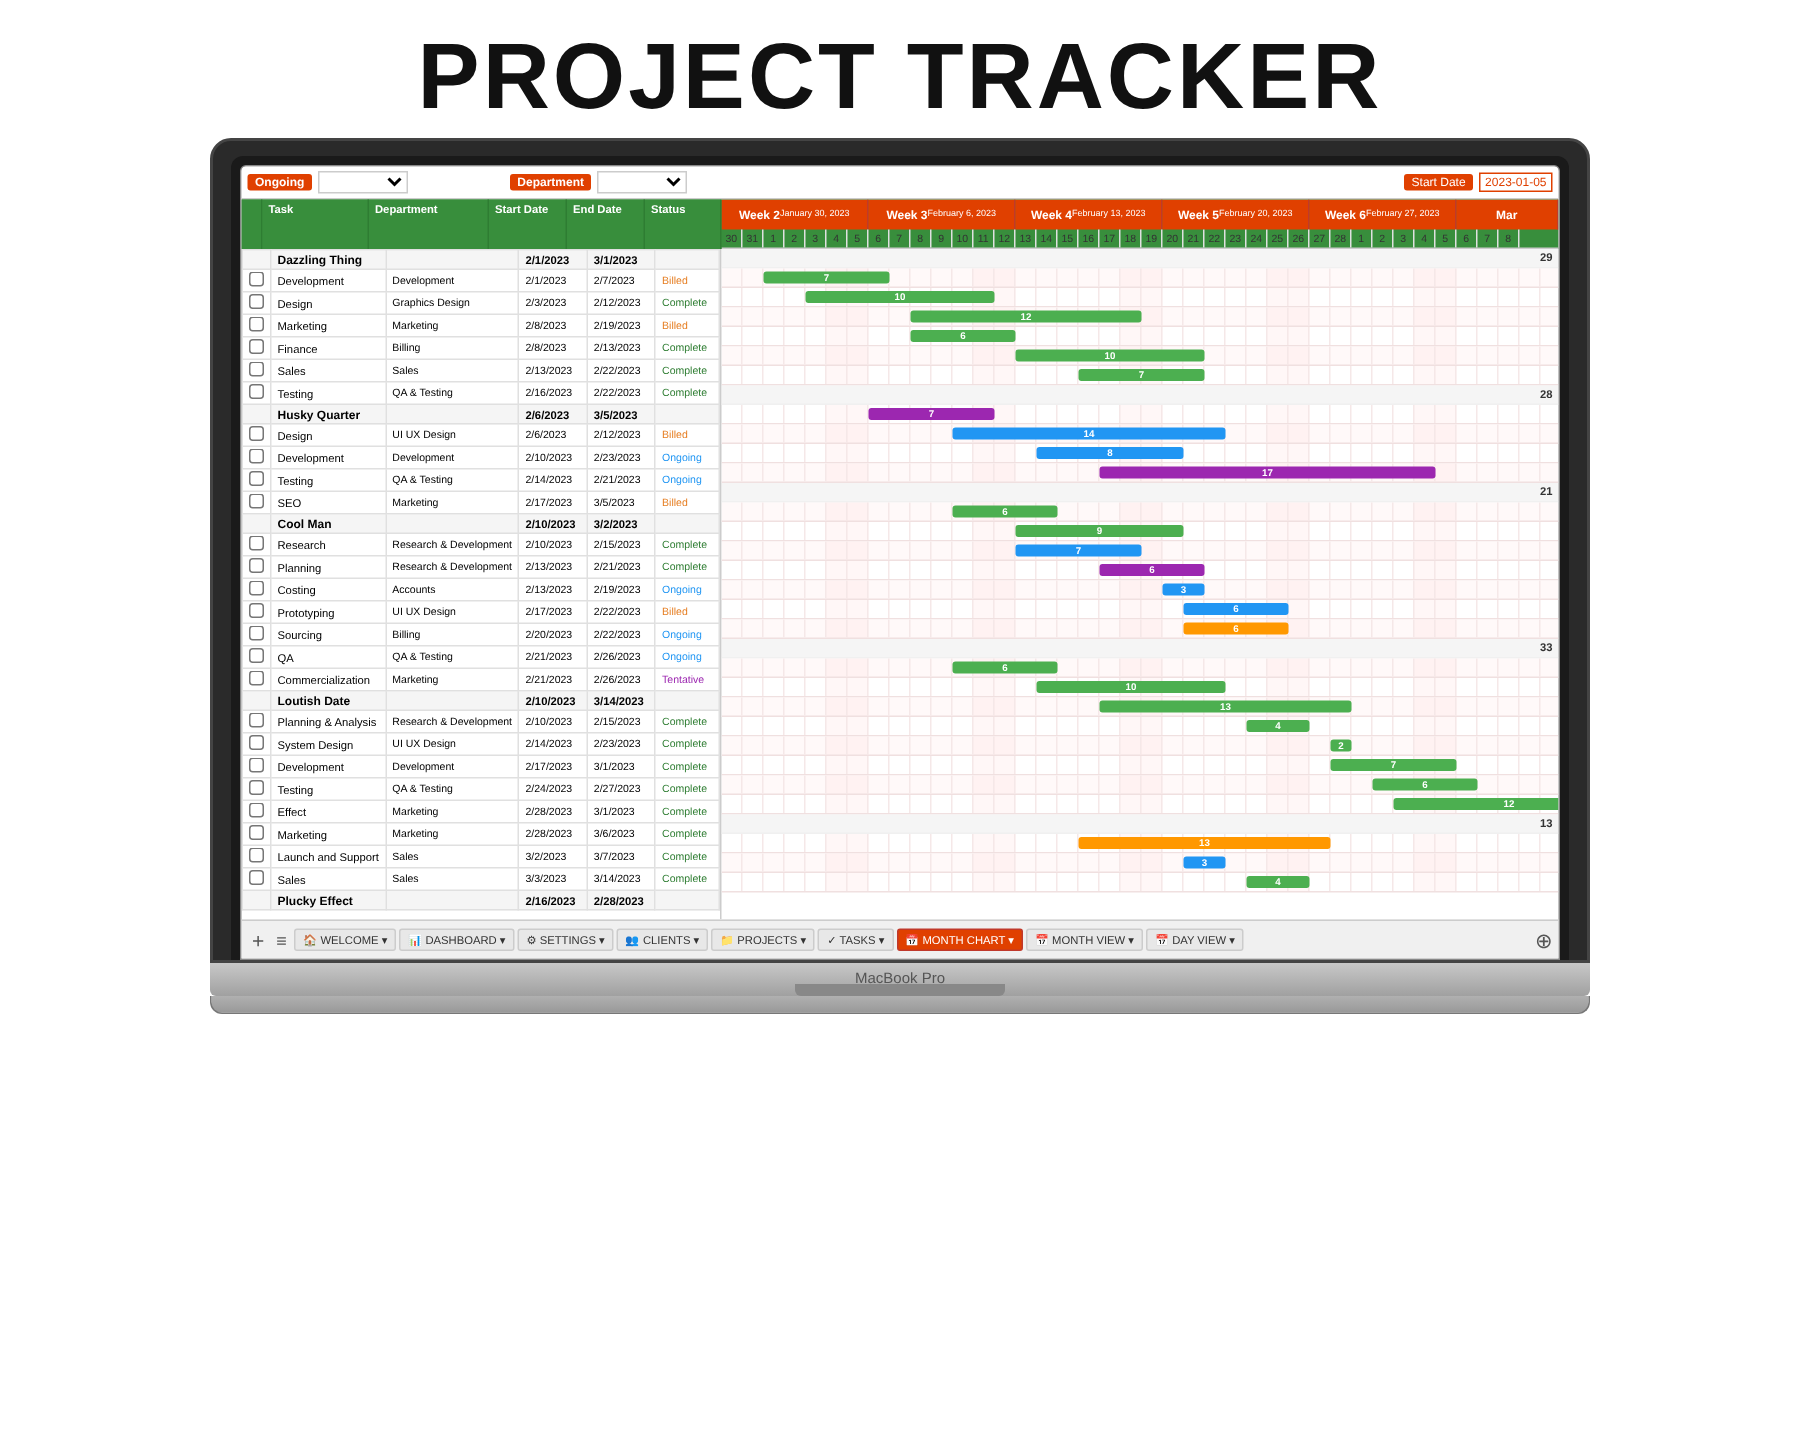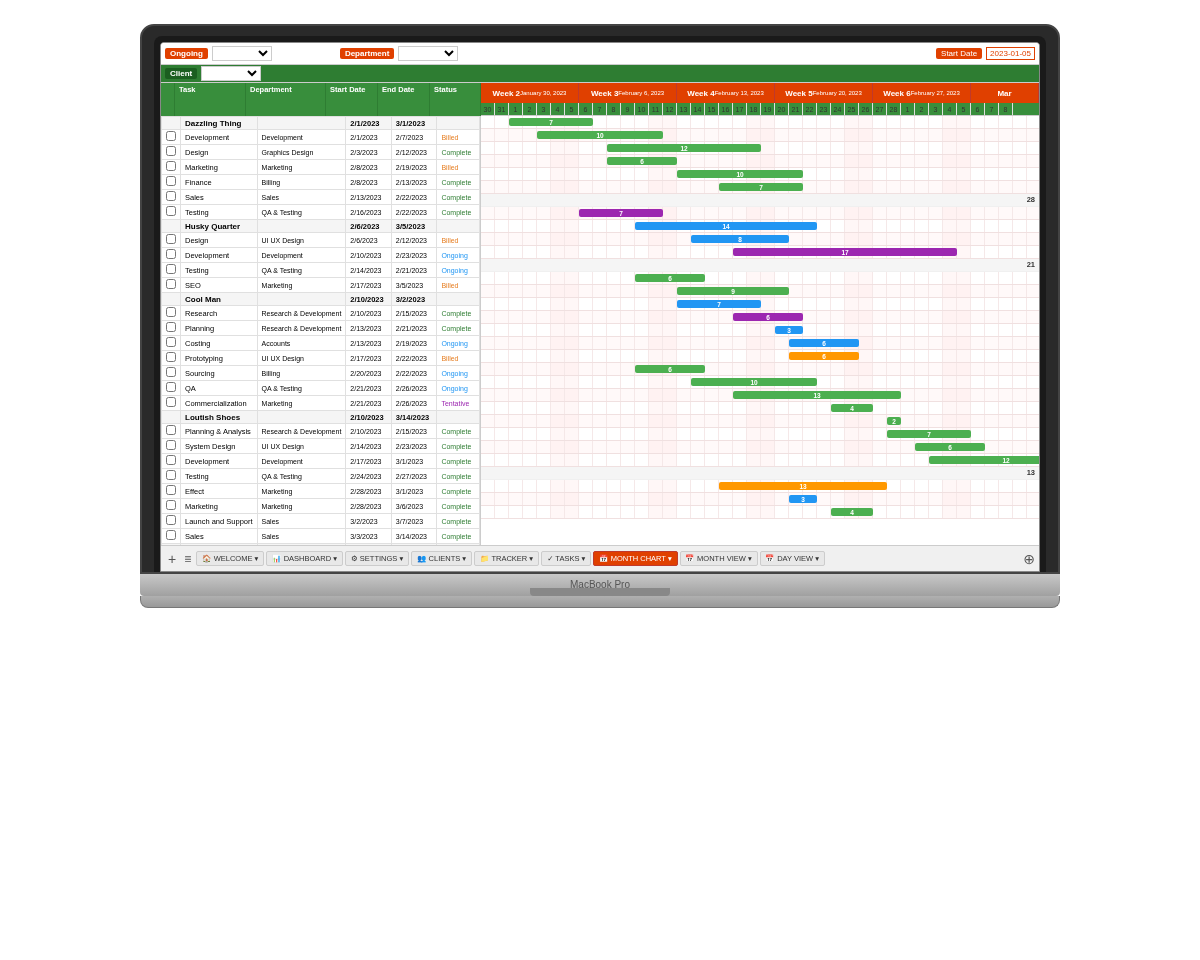--- a/index.html
+++ b/index.html
@@ -271,20 +271,21 @@
       font-size: 12px;
       color: #555;
       cursor: pointer;
       padding: 0 3px;
     }
   </style>
 </head>
 <body>
 
 <div class="page-title-area">
+  <h1>PROJECT TRACKER</h1>
 </div>
 
 <div class="laptop-frame">
   <div class="laptop-screen-outer">
     <div class="laptop-screen-bezel">
       <div class="laptop-screen">
 
         <div class="spreadsheet">
 
           <div class="filter-row">
@@ -295,26 +296,20 @@
             <span style="width:60px;"></span>
             <span class="filter-label">Department</span>
             <select class="filter-select">
               <option></option>
             </select>
             <span style="flex:1;"></span>
             <span class="filter-date">Start Date</span>
             <span class="filter-date-val">2023-01-05</span>
           </div>
 
-          <div class="filter-row" style="background:#2e7d32; height:18px;">
-            <span class="filter-label" style="background:#1b5e20; font-size:8px;">Client</span>
-            <select class="filter-select" style="font-size:8px; max-width:100px;">
-              <option></option>
-            </select>
-          </div>
 
           <div style="display:flex; background:#388e3c;">
 
             <div style="flex:0 0 320px; display:flex; border-right:1px solid #2e7d32;">
               <div style="width:14px; background:#388e3c; color:#fff; font-size:7px; padding:2px; border-right:1px solid #2e7d32;"></div>
               <div style="flex:1; background:#388e3c; color:#fff; font-size:7.5px; font-weight:bold; padding:2px 4px; border-right:1px solid #2e7d32;">Task</div>
               <div style="width:80px; background:#388e3c; color:#fff; font-size:7.5px; font-weight:bold; padding:2px 4px; border-right:1px solid #2e7d32;">Department</div>
               <div style="width:52px; background:#388e3c; color:#fff; font-size:7.5px; font-weight:bold; padding:2px 4px; border-right:1px solid #2e7d32;">Start Date</div>
               <div style="width:52px; background:#388e3c; color:#fff; font-size:7.5px; font-weight:bold; padding:2px 4px; border-right:1px solid #2e7d32;">End Date</div>
               <div style="width:50px; background:#388e3c; color:#fff; font-size:7.5px; font-weight:bold; padding:2px 4px;">Status</div>
@@ -533,21 +528,21 @@
                     <tr>
       <td style="width:14px;"><input type="checkbox" style="width: 10px; height: 10px;"></td>
       <td style="font-size:7.5px;">Commercialization</td>
       <td style="width:80px; font-size:7px;">Marketing</td>
       <td style="width:52px; font-size:7px;">2/21/2023</td>
       <td style="width:52px; font-size:7px;">2/26/2023</td>
       <td style="width:50px; font-size:7px;" class="status-tentative">Tentative</td>
     </tr>
                     <tr class="client-row">
     <td style="width:14px; background:#f5f5f5;"></td>
-    <td style="background:#f5f5f5; font-weight:bold; font-size:8px;">Loutish Shoes</td>
+    <td style="background:#f5f5f5; font-weight:bold; font-size:8px;">Loutish Date</td>
     <td style="background:#f5f5f5;"></td>
     <td style="background:#f5f5f5; font-size:7.5px;">2/10/2023</td>
     <td style="background:#f5f5f5; font-size:7.5px;">3/14/2023</td>
     <td style="background:#f5f5f5;"></td>
   </tr>
                     <tr>
       <td style="width:14px;"><input type="checkbox" style="width: 10px; height: 10px;"></td>
       <td style="font-size:7.5px;">Planning &amp; Analysis</td>
       <td style="width:80px; font-size:7px;">Research &amp; Development</td>
       <td style="width:52px; font-size:7px;">2/10/2023</td>
@@ -617,20 +612,23 @@
     <td style="background:#f5f5f5; font-size:7.5px;">2/16/2023</td>
     <td style="background:#f5f5f5; font-size:7.5px;">2/28/2023</td>
     <td style="background:#f5f5f5;"></td>
   </tr>
                   </tbody>
               </table>
             </div>
 
             <div class="gantt-chart">
               <div id="gantt-rows-container" style="height:100%; overflow:hidden;">
+                  <div class="gantt-row client-row-gantt" style="background: rgb(245, 245, 245); height: 13px; position: relative;">
+                    <span style="position: absolute; right: 4px; top: 1px; font-size: 7.5px; font-weight: bold; color: rgb(51, 51, 51);">29</span>
+                  </div>
                   <div class="gantt-row" style="position: relative; height: 13px; border-bottom: 1px solid rgb(240, 224, 224);">
                     <div style="position: absolute; left: 0px; top: 0px; width: 14px; height: 100%; border-right: 1px solid rgb(245, 232, 232);"></div>
                     <div style="position: absolute; left: 14px; top: 0px; width: 14px; height: 100%; border-right: 1px solid rgb(245, 232, 232);"></div>
                     <div style="position: absolute; left: 28px; top: 0px; width: 14px; height: 100%; border-right: 1px solid rgb(245, 232, 232);"></div>
                     <div style="position: absolute; left: 42px; top: 0px; width: 14px; height: 100%; border-right: 1px solid rgb(245, 232, 232);"></div>
                     <div style="position: absolute; left: 56px; top: 0px; width: 14px; height: 100%; border-right: 1px solid rgb(245, 232, 232);"></div>
                     <div style="position: absolute; left: 70px; top: 0px; width: 14px; height: 100%; border-right: 1px solid rgb(245, 232, 232); background: rgba(255, 200, 200, 0.15);"></div>
                     <div style="position: absolute; left: 84px; top: 0px; width: 14px; height: 100%; border-right: 1px solid rgb(245, 232, 232); background: rgba(255, 200, 200, 0.15);"></div>
                     <div style="position: absolute; left: 98px; top: 0px; width: 14px; height: 100%; border-right: 1px solid rgb(245, 232, 232);"></div>
                     <div style="position: absolute; left: 112px; top: 0px; width: 14px; height: 100%; border-right: 1px solid rgb(245, 232, 232);"></div>
@@ -1353,20 +1351,23 @@
                     <div style="position: absolute; left: 434px; top: 0px; width: 14px; height: 100%; border-right: 1px solid rgb(245, 232, 232);"></div>
                     <div style="position: absolute; left: 448px; top: 0px; width: 14px; height: 100%; border-right: 1px solid rgb(245, 232, 232);"></div>
                     <div style="position: absolute; left: 462px; top: 0px; width: 14px; height: 100%; border-right: 1px solid rgb(245, 232, 232); background: rgba(255, 200, 200, 0.15);"></div>
                     <div style="position: absolute; left: 476px; top: 0px; width: 14px; height: 100%; border-right: 1px solid rgb(245, 232, 232); background: rgba(255, 200, 200, 0.15);"></div>
                     <div style="position: absolute; left: 490px; top: 0px; width: 14px; height: 100%; border-right: 1px solid rgb(245, 232, 232);"></div>
                     <div style="position: absolute; left: 504px; top: 0px; width: 14px; height: 100%; border-right: 1px solid rgb(245, 232, 232);"></div>
                     <div style="position: absolute; left: 518px; top: 0px; width: 14px; height: 100%; border-right: 1px solid rgb(245, 232, 232);"></div>
                     <div style="position: absolute; left: 532px; top: 0px; width: 14px; height: 100%; border-right: 1px solid rgb(245, 232, 232);"></div>
                     <div style="position: absolute; left: 546px; top: 0px; width: 14px; height: 100%; border-right: 1px solid rgb(245, 232, 232);"></div>
                     <div class="gantt-bar" style="position: absolute; left: 308px; width: 70px; height: 8px; top: 50%; transform: translateY(-50%); background: rgb(255, 152, 0); border-radius: 2px; display: flex; align-items: center; justify-content: center; font-size: 6.5px; color: rgb(255, 255, 255); font-weight: bold; z-index: 2;">6</div>
+                  </div>
+                  <div class="gantt-row client-row-gantt" style="background: rgb(245, 245, 245); height: 13px; position: relative;">
+                    <span style="position: absolute; right: 4px; top: 1px; font-size: 7.5px; font-weight: bold; color: rgb(51, 51, 51);">33</span>
                   </div>
                   <div class="gantt-row" style="position: relative; height: 13px; border-bottom: 1px solid rgb(240, 224, 224);">
                     <div style="position: absolute; left: 0px; top: 0px; width: 14px; height: 100%; border-right: 1px solid rgb(245, 232, 232);"></div>
                     <div style="position: absolute; left: 14px; top: 0px; width: 14px; height: 100%; border-right: 1px solid rgb(245, 232, 232);"></div>
                     <div style="position: absolute; left: 28px; top: 0px; width: 14px; height: 100%; border-right: 1px solid rgb(245, 232, 232);"></div>
                     <div style="position: absolute; left: 42px; top: 0px; width: 14px; height: 100%; border-right: 1px solid rgb(245, 232, 232);"></div>
                     <div style="position: absolute; left: 56px; top: 0px; width: 14px; height: 100%; border-right: 1px solid rgb(245, 232, 232);"></div>
                     <div style="position: absolute; left: 70px; top: 0px; width: 14px; height: 100%; border-right: 1px solid rgb(245, 232, 232); background: rgba(255, 200, 200, 0.15);"></div>
                     <div style="position: absolute; left: 84px; top: 0px; width: 14px; height: 100%; border-right: 1px solid rgb(245, 232, 232); background: rgba(255, 200, 200, 0.15);"></div>
                     <div style="position: absolute; left: 98px; top: 0px; width: 14px; height: 100%; border-right: 1px solid rgb(245, 232, 232);"></div>
@@ -1841,21 +1842,21 @@
             </div>
           </div>
 
           <div class="bottom-tabs">
             <span class="tab-plus">+</span>
             <span class="tab-lines">≡</span>
             <div class="tab-btn">🏠 WELCOME ▾</div>
             <div class="tab-btn">📊 DASHBOARD ▾</div>
             <div class="tab-btn">⚙ SETTINGS ▾</div>
             <div class="tab-btn">👥 CLIENTS ▾</div>
-            <div class="tab-btn">📁 TRACKER ▾</div>
+            <div class="tab-btn">📁 PROJECTS ▾</div>
             <div class="tab-btn">✓ TASKS ▾</div>
             <div class="tab-btn active">📅 MONTH CHART ▾</div>
             <div class="tab-btn">📅 MONTH VIEW ▾</div>
             <div class="tab-btn">📅 DAY VIEW ▾</div>
             <span style="margin-left:auto; font-size:14px; color:#555; cursor:pointer;">⊕</span>
           </div>
         </div>
       </div>
     </div>
   </div>

